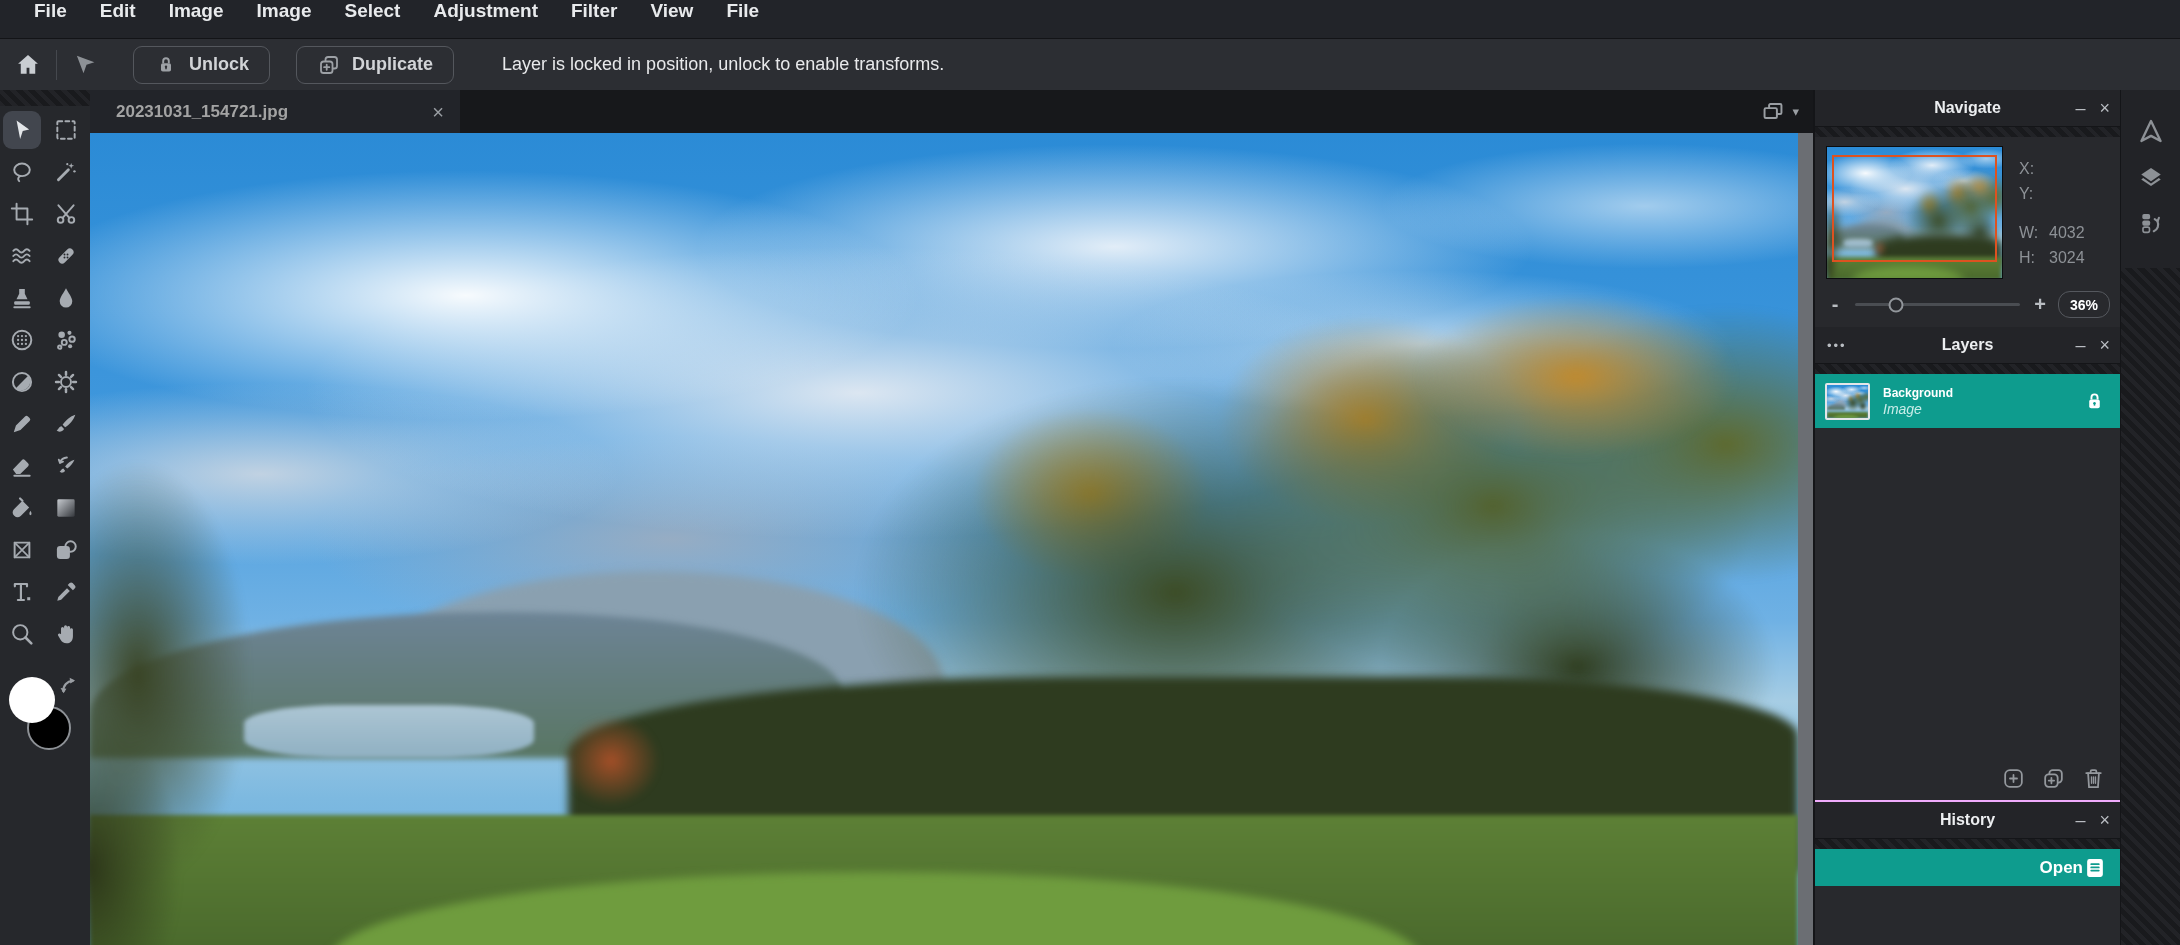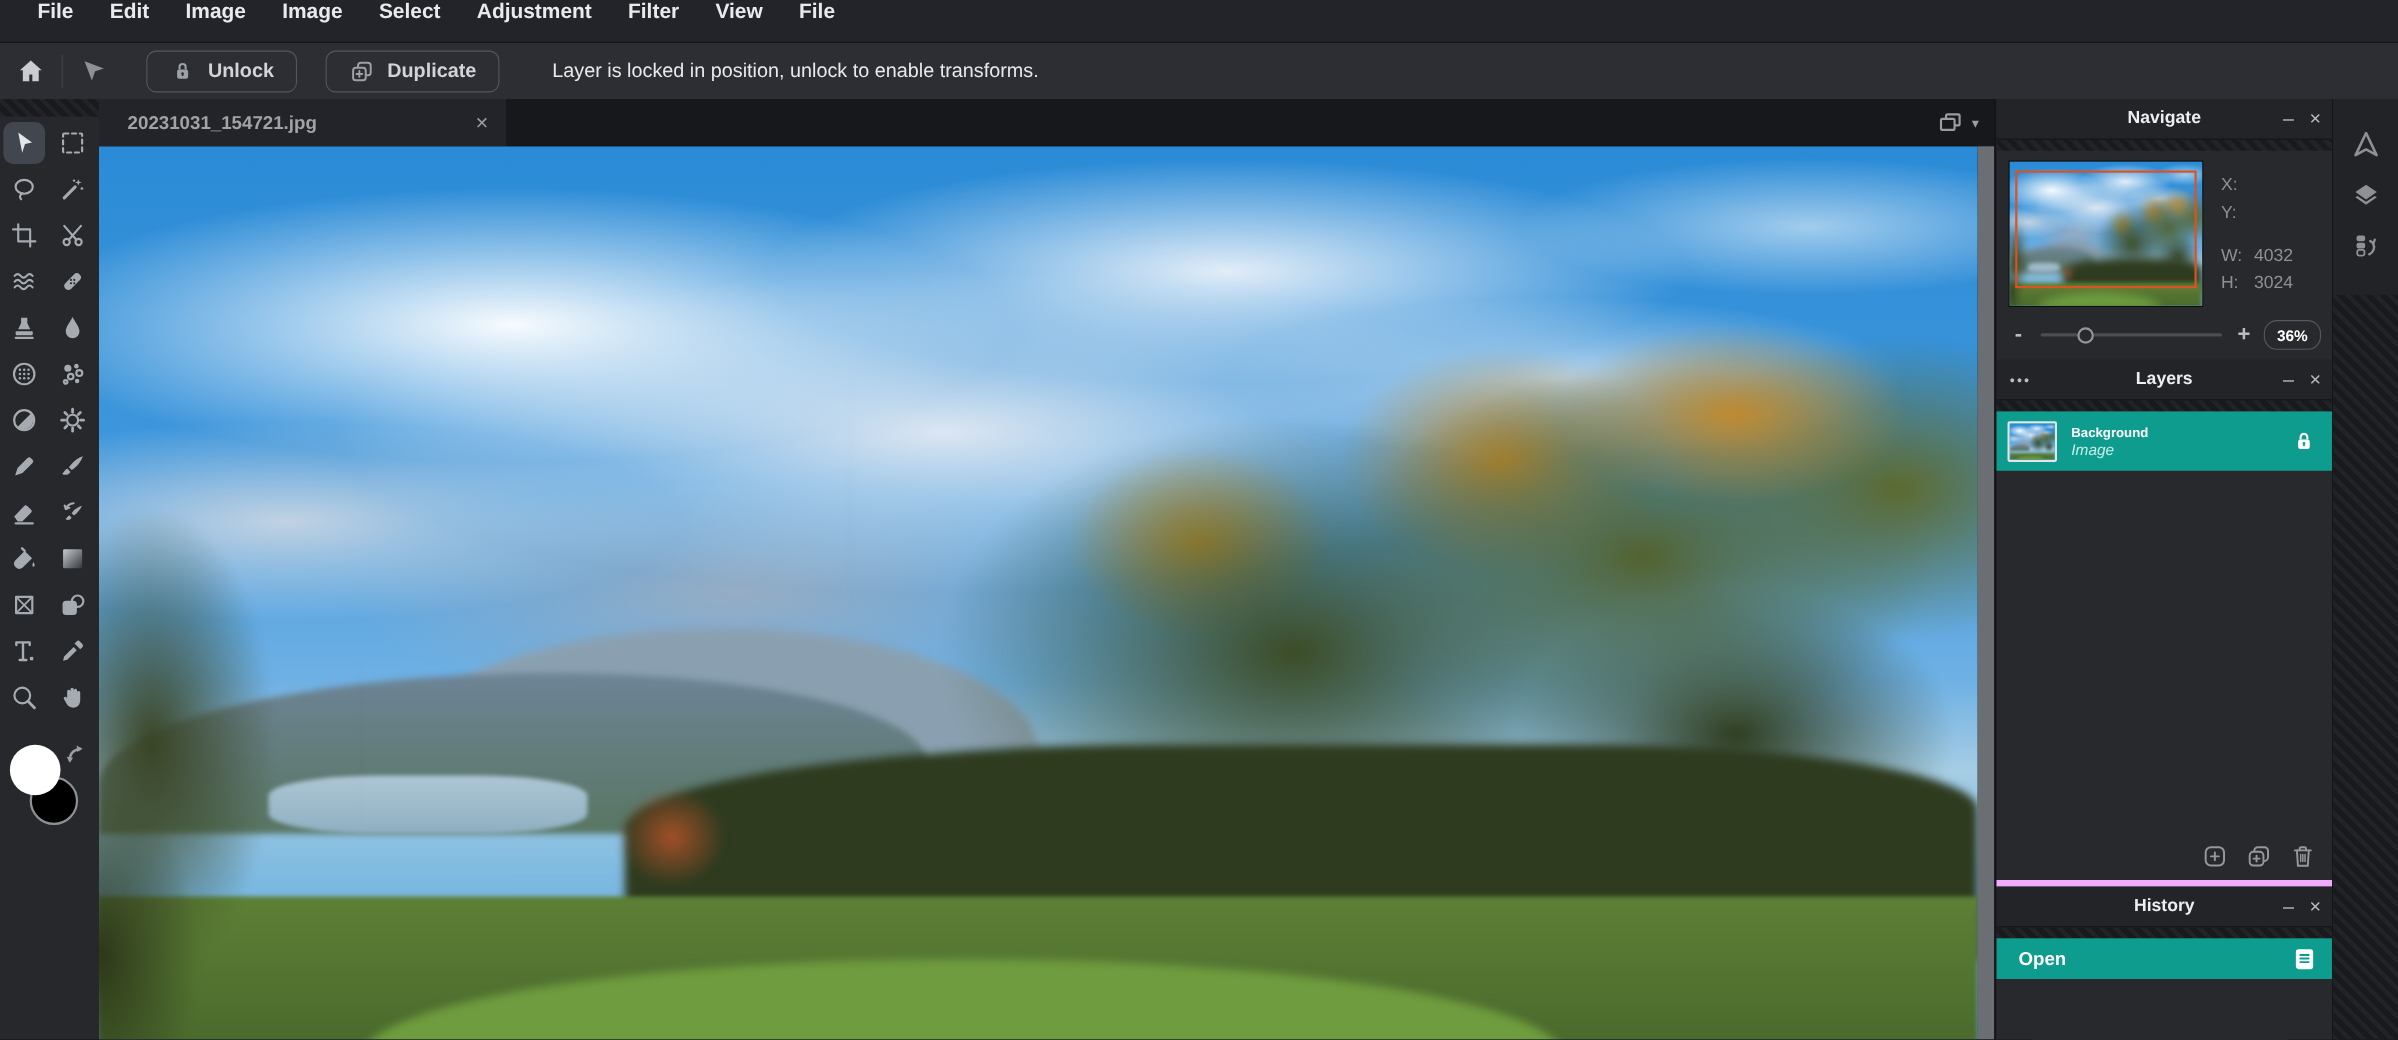--- a/index.html
+++ b/index.html
@@ -121,23 +121,23 @@
   .layer-thumb { width:45px; height:37px; border:2px solid #e3e6e9; border-radius:2px; overflow:hidden; flex:none; }
   .layer-thumb .photo > div { filter:blur(1px); }
   .layer-texts { margin-left:13px; flex:1; }
   .layer-name { color:#ffffff; font-size:12px; font-weight:700; }
   .layer-type { color:#c9ede9; font-size:14px; font-style:italic; margin-top:1px; }
   .layer-lock { color:#ffffff; display:flex; }
   .layers-fill { flex:1; }
   .layers-footer { height:44px; display:flex; align-items:center; justify-content:flex-end;
     gap:15px; padding-right:14px; color:#94989d; flex:none; }
 
-  .history-panel { height:145px; flex:none; display:flex; flex-direction:column; border-top:6px solid #f0abfc; }
+  .history-panel { height:145px; flex:none; display:flex; flex-direction:column; border-top:2px solid #f0abfc; }
   .history-row { height:37px; background:#0e9c8e; display:flex; align-items:center;
-    padding:0 13px 0 20px; flex:none; }
+    padding:0 13px 0 20px; flex:none;text-align:right; }
   .history-label { color:#ffffff; font-size:17px; font-weight:600; flex:1; }
   .history-fill { flex:1; background:#28292d; }
 
   
   .rightstrip { left:2120px; top:90px; width:60px; height:855px; background:#222327;
     display:flex; flex-direction:column; align-items:center; border-left:1px solid #141518; }
   .strip-icon { height:46px; display:flex; align-items:center; justify-content:center; color:#8d9196; flex:none; }
   .rightstrip .pad { height:18px; flex:none; }
   .strip-stripes { margin-top:22px; align-self:stretch; flex:1; }
 

